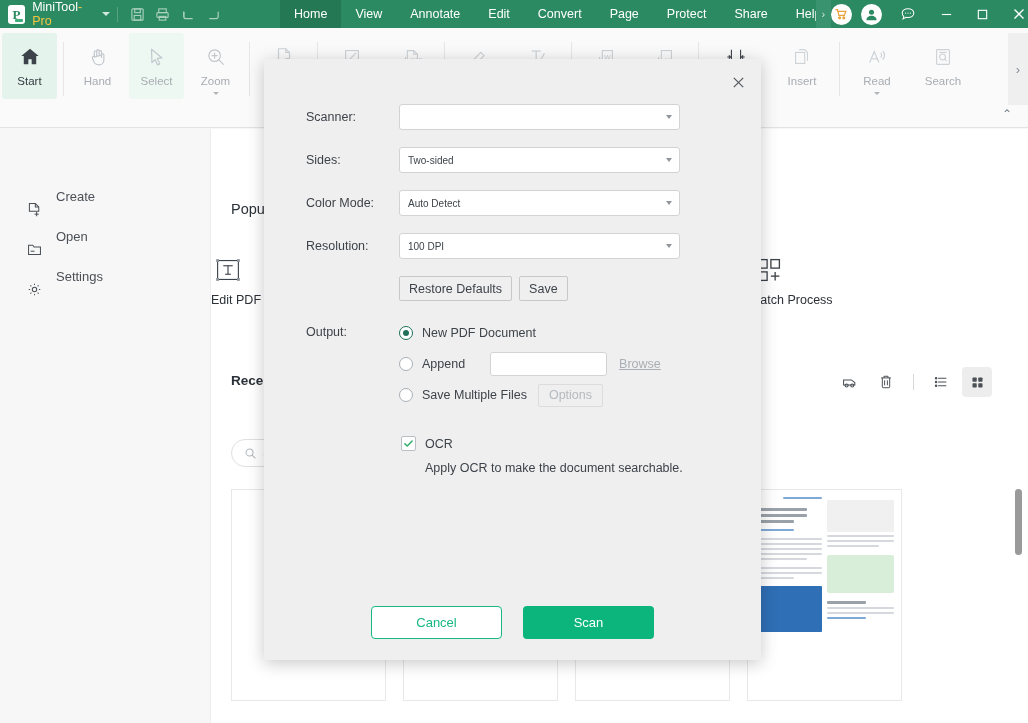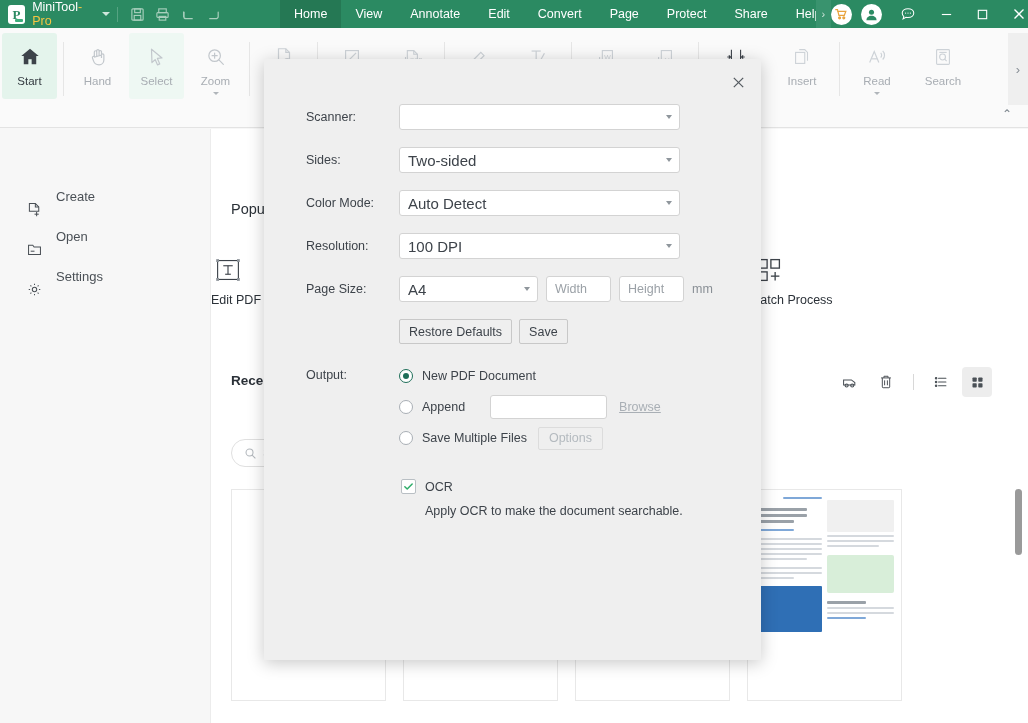--- a/index.html
+++ b/index.html
@@ -180,21 +180,21 @@
   .dlg-head { height: 45px; position: relative; }
   .dlg-close {
     position: absolute; right: 10px; top: 10px; width: 26px; height: 26px;
     display: flex; align-items: center; justify-content: center; color: #53595f;
   }
   .form { padding: 0 0 0 42px; }
   .row { display: flex; align-items: center; margin-bottom: 17px; }
   .lbl { width: 93px; font-size: 12.5px; color: #3d434a; flex-shrink: 0; }
   .select {
     height: 26px; background: #fff; border: 1px solid #d3d3d3; border-radius: 3px;
-    display: flex; align-items: center; padding: 0 8px; font-size: 15px;
+    display: flex; align-items: center; padding: 0 8px; font-size: 10px;
     color: #3d434a; position: relative;
   }
   .select .arr {
     position: absolute; right: 7px; top: 50%; margin-top: -2px; width: 0; height: 0;
     border-left: 3.5px solid transparent; border-right: 3.5px solid transparent;
     border-top: 4px solid #8f969c;
   }
   .sel-wide { width: 281px; }
   .sel-page { width: 139px; }
   .tinput {
@@ -692,34 +692,20 @@
           <span class="arr"></span>
         </span>
       </div>
       <div class="row">
         <span class="lbl">Resolution:</span>
         <span class="select sel-wide">
           <span>100 DPI</span>
           <span class="arr"></span>
         </span>
       </div>
-      <div class="row">
-        <span class="lbl">Page Size:</span>
-        <span class="select sel-page">
-          <span>A4</span>
-          <span class="arr"></span>
-        </span>
-        <span class="tinput">
-          <span>Width</span>
-        </span>
-        <span class="tinput">
-          <span>Height</span>
-        </span>
-        <span class="unit">mm</span>
-      </div>
 
       <div class="btnrow">
         <span class="sbtn">Restore Defaults</span>
         <span class="sbtn">Save</span>
       </div>
 
       <div class="outrow">
         <span class="lbl" style="padding-top:4px">Output:</span>
         <div class="radios">
           <div class="radio-line">
@@ -746,15 +732,19 @@
             <svg width="11" height="11" viewBox="0 0 12 12" fill="none" stroke="#2fad6a" stroke-width="1.6" stroke-linecap="round" stroke-linejoin="round">
               <path d="M2 6.2 4.6 8.8 10 3.2"></path>
             </svg>
           </span>
           <span class="ocr-lbl">OCR</span>
         </div>
         <div class="ocr-desc">Apply OCR to make the document searchable.</div>
       </div>
     </div>
 
+    <div class="footer">
+      <span class="fbtn cancel">Cancel</span>
+      <span class="fbtn scan">Scan</span>
+    </div>
   </div>
 
 </div>
 
 </body></html>

